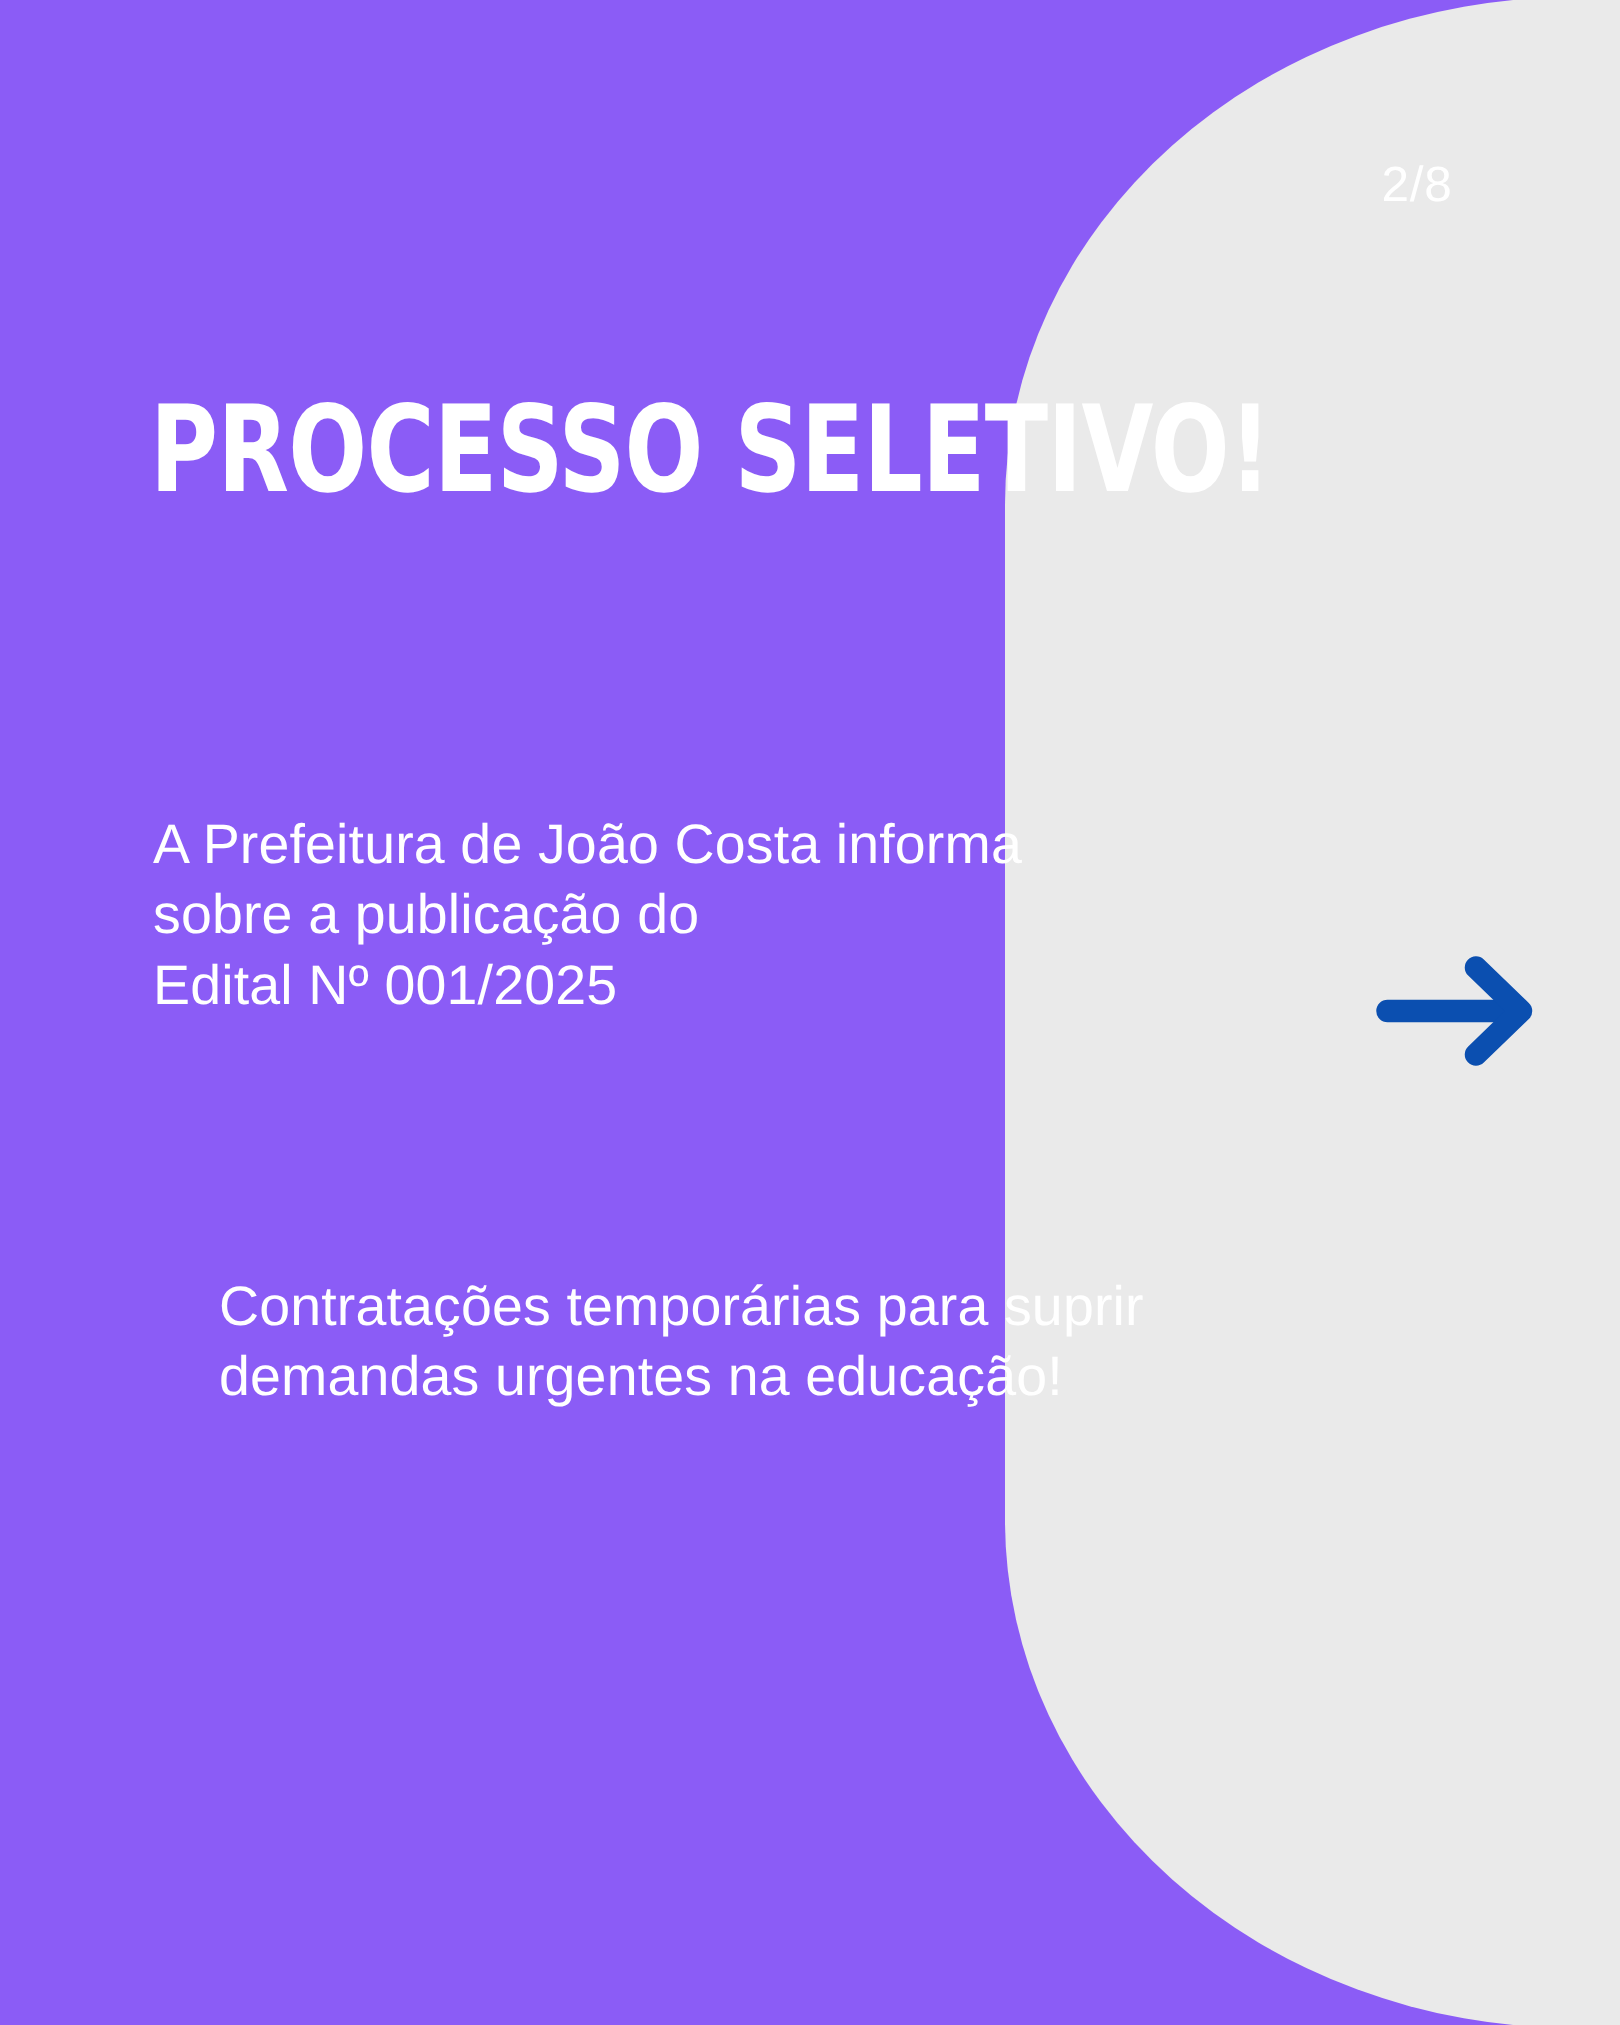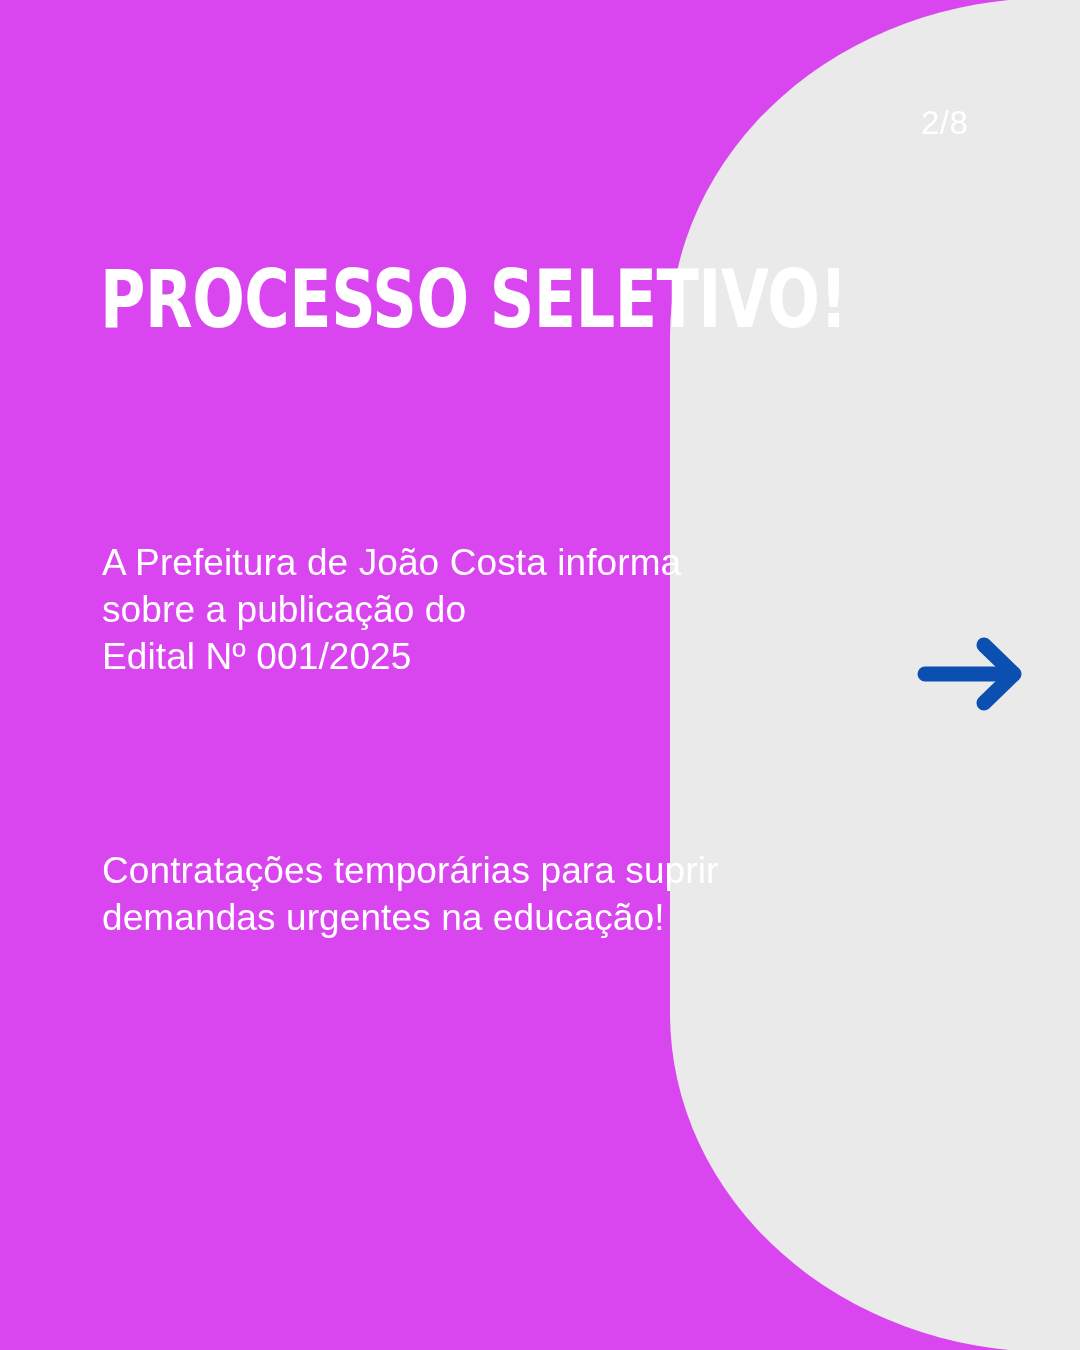--- a/index.html
+++ b/index.html
@@ -7,21 +7,21 @@
     margin: 0;
     padding: 0;
     background: #ffffff;
   }
 
   #slide {
     position: relative;
     width: 1080px;
     height: 1350px;
     overflow: hidden;
-    background: #d946ef;
+    background: #8b5cf6;
     font-family: "Liberation Sans", "DejaVu Sans", sans-serif;
     -webkit-font-smoothing: antialiased;
   }
 
   
   .right-panel {
     position: absolute;
     top: 0;
     right: 0;
     width: 410px;
@@ -75,21 +75,21 @@
     left: 102px;
     color: #FFFFFF;
     font-size: 37px;
     line-height: 47px;
     font-weight: 400;
     letter-spacing: 0.1px;
     white-space: pre-line;
   }
 
   .body-block--intro { top: 502px; }
-  .body-block--detail { top: 810px; }
+  .body-block--detail { top: 810px; margin-left: 44px; }
 
   
   .next-arrow {
     position: absolute;
     left: 916px;
     top: 636px;
     width: 112px;
     height: 76px;
   }
   .next-arrow svg { display: block; width: 112px; height: 76px; }

